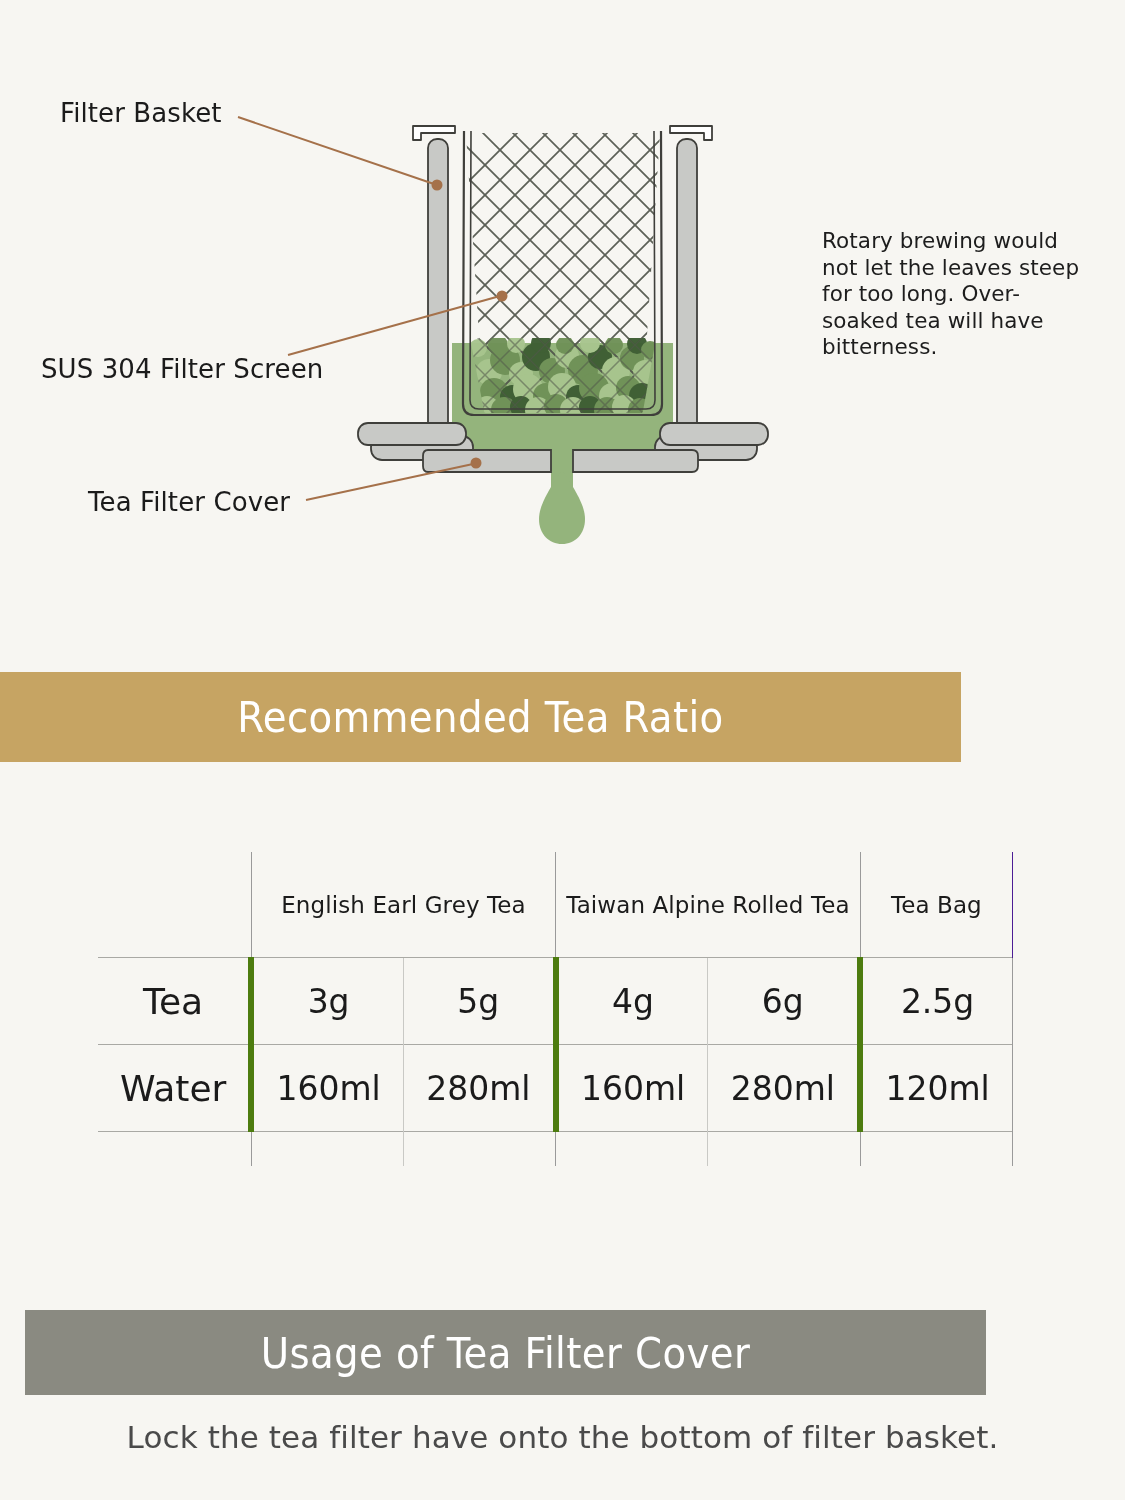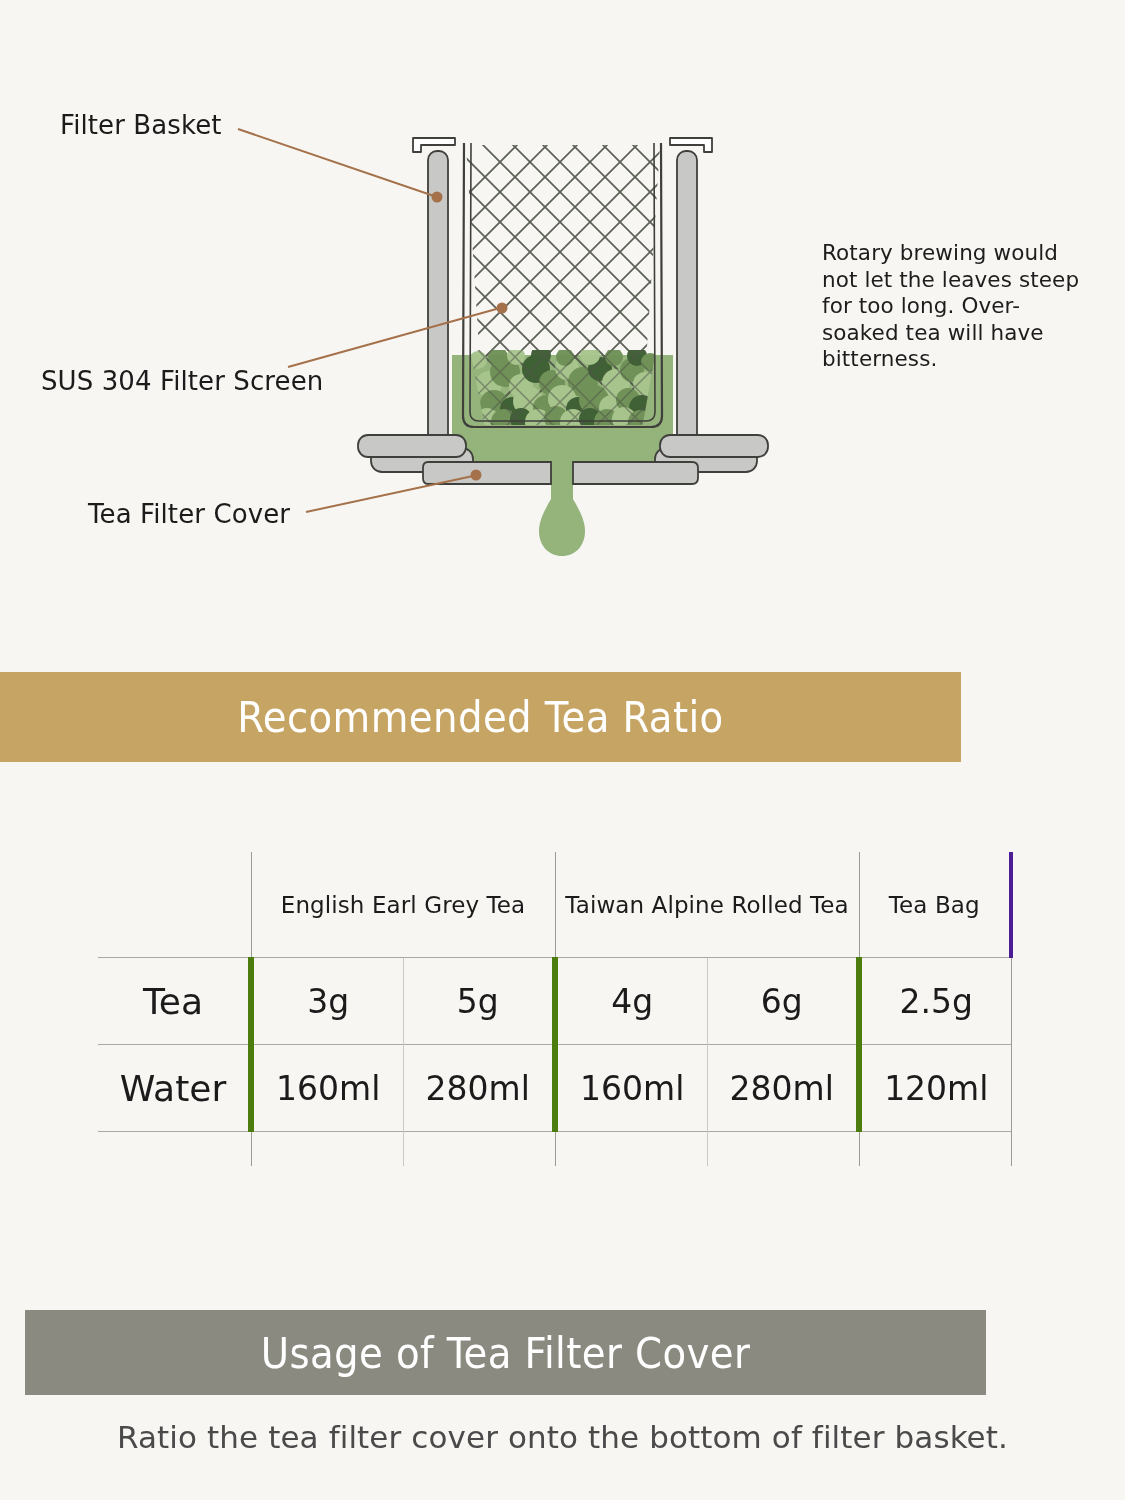--- a/index.html
+++ b/index.html
@@ -12,21 +12,21 @@
   }
   .page{
     position:relative;
     width:1125px;height:1500px;
     background:#f7f6f2;
     overflow:hidden;
   }
 
   
   .diagram-section{
-    position:absolute;left:0;top:12px;width:1125px;height:604px;
+    position:absolute;left:0;top:0;width:1125px;height:604px;
     background:#f7f6f2;
   }
   .diagram-svg{position:absolute;left:0;top:0;}
 
   .callout{
     position:absolute;
     color:#1b1b1b;
     font-size:26px;
     letter-spacing:.1px;
     white-space:nowrap;
@@ -76,21 +76,21 @@
   col.c-label{width:153px;}
   col.c-d{width:152px;}
   col.c-bag{width:152px;}
 
   
   tr.hdr th{height:105px;font-size:23px;letter-spacing:.1px;}
   tr.hdr th.blank{border:none;}
   tr.hdr th.grp{
     border-left:1px solid #9a9a9a;
   }
-  tr.hdr th.grp.last{border-right:4px solid #4c1d95;}
+  tr.hdr th.grp.last{border-right:1px solid #4c1d95;}
 
   
   tr.body td{
     height:86px;
     font-size:33px;
     border-top:1px solid #a9a9a4;
   }
   tr.body td.rowlab{font-size:36px;border-left:none;}
   tr.body td.v{border-left:1px solid #c9c9c5;}
   tr.body td.v.grpstart{border-left:6px solid #4d7c0f;}
@@ -313,15 +313,15 @@
           <td class="v grpstart last"></td>
         </tr>
       </tbody>
     </table>
   </div>
 
   <div class="banner" id="banner-usage">
     <span>Usage of Tea Filter Cover</span>
   </div>
 
-  <div class="usage-text">Ratio the tea filter cover onto the bottom of filter basket.</div>
+  <div class="usage-text">Lock the tea filter have onto the bottom of filter basket.</div>
 
 </div>
 
 </body></html>

